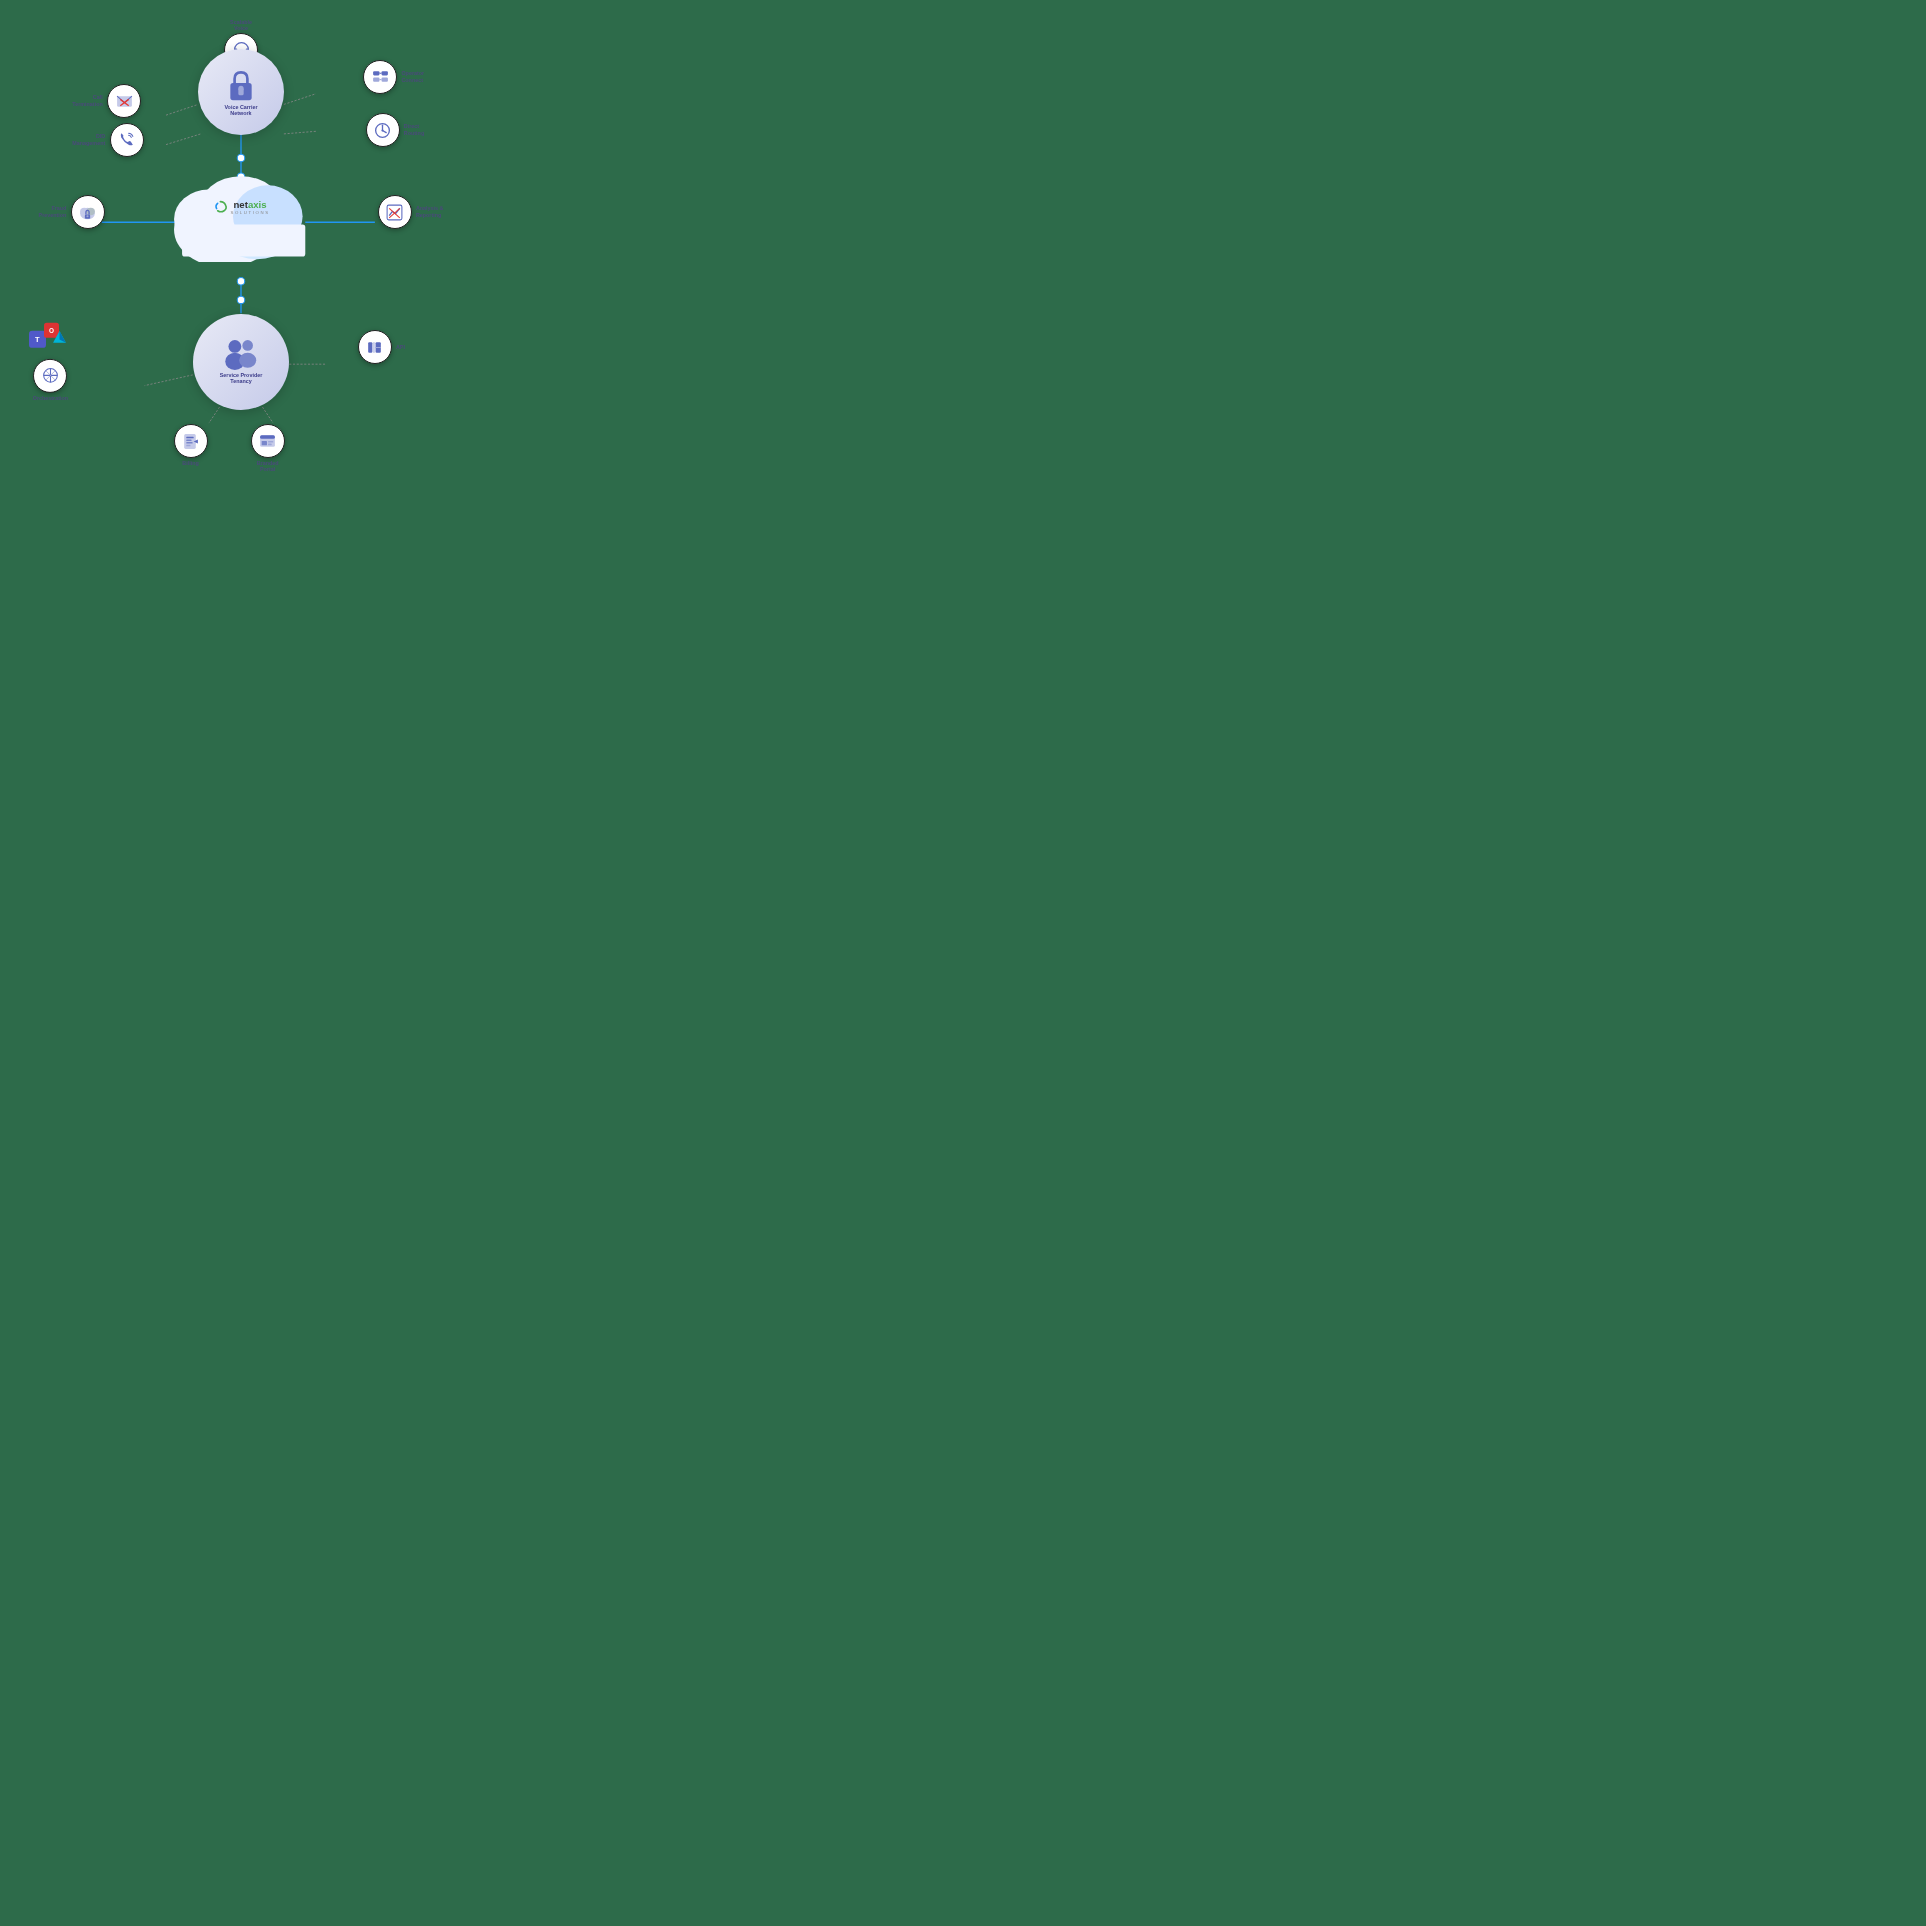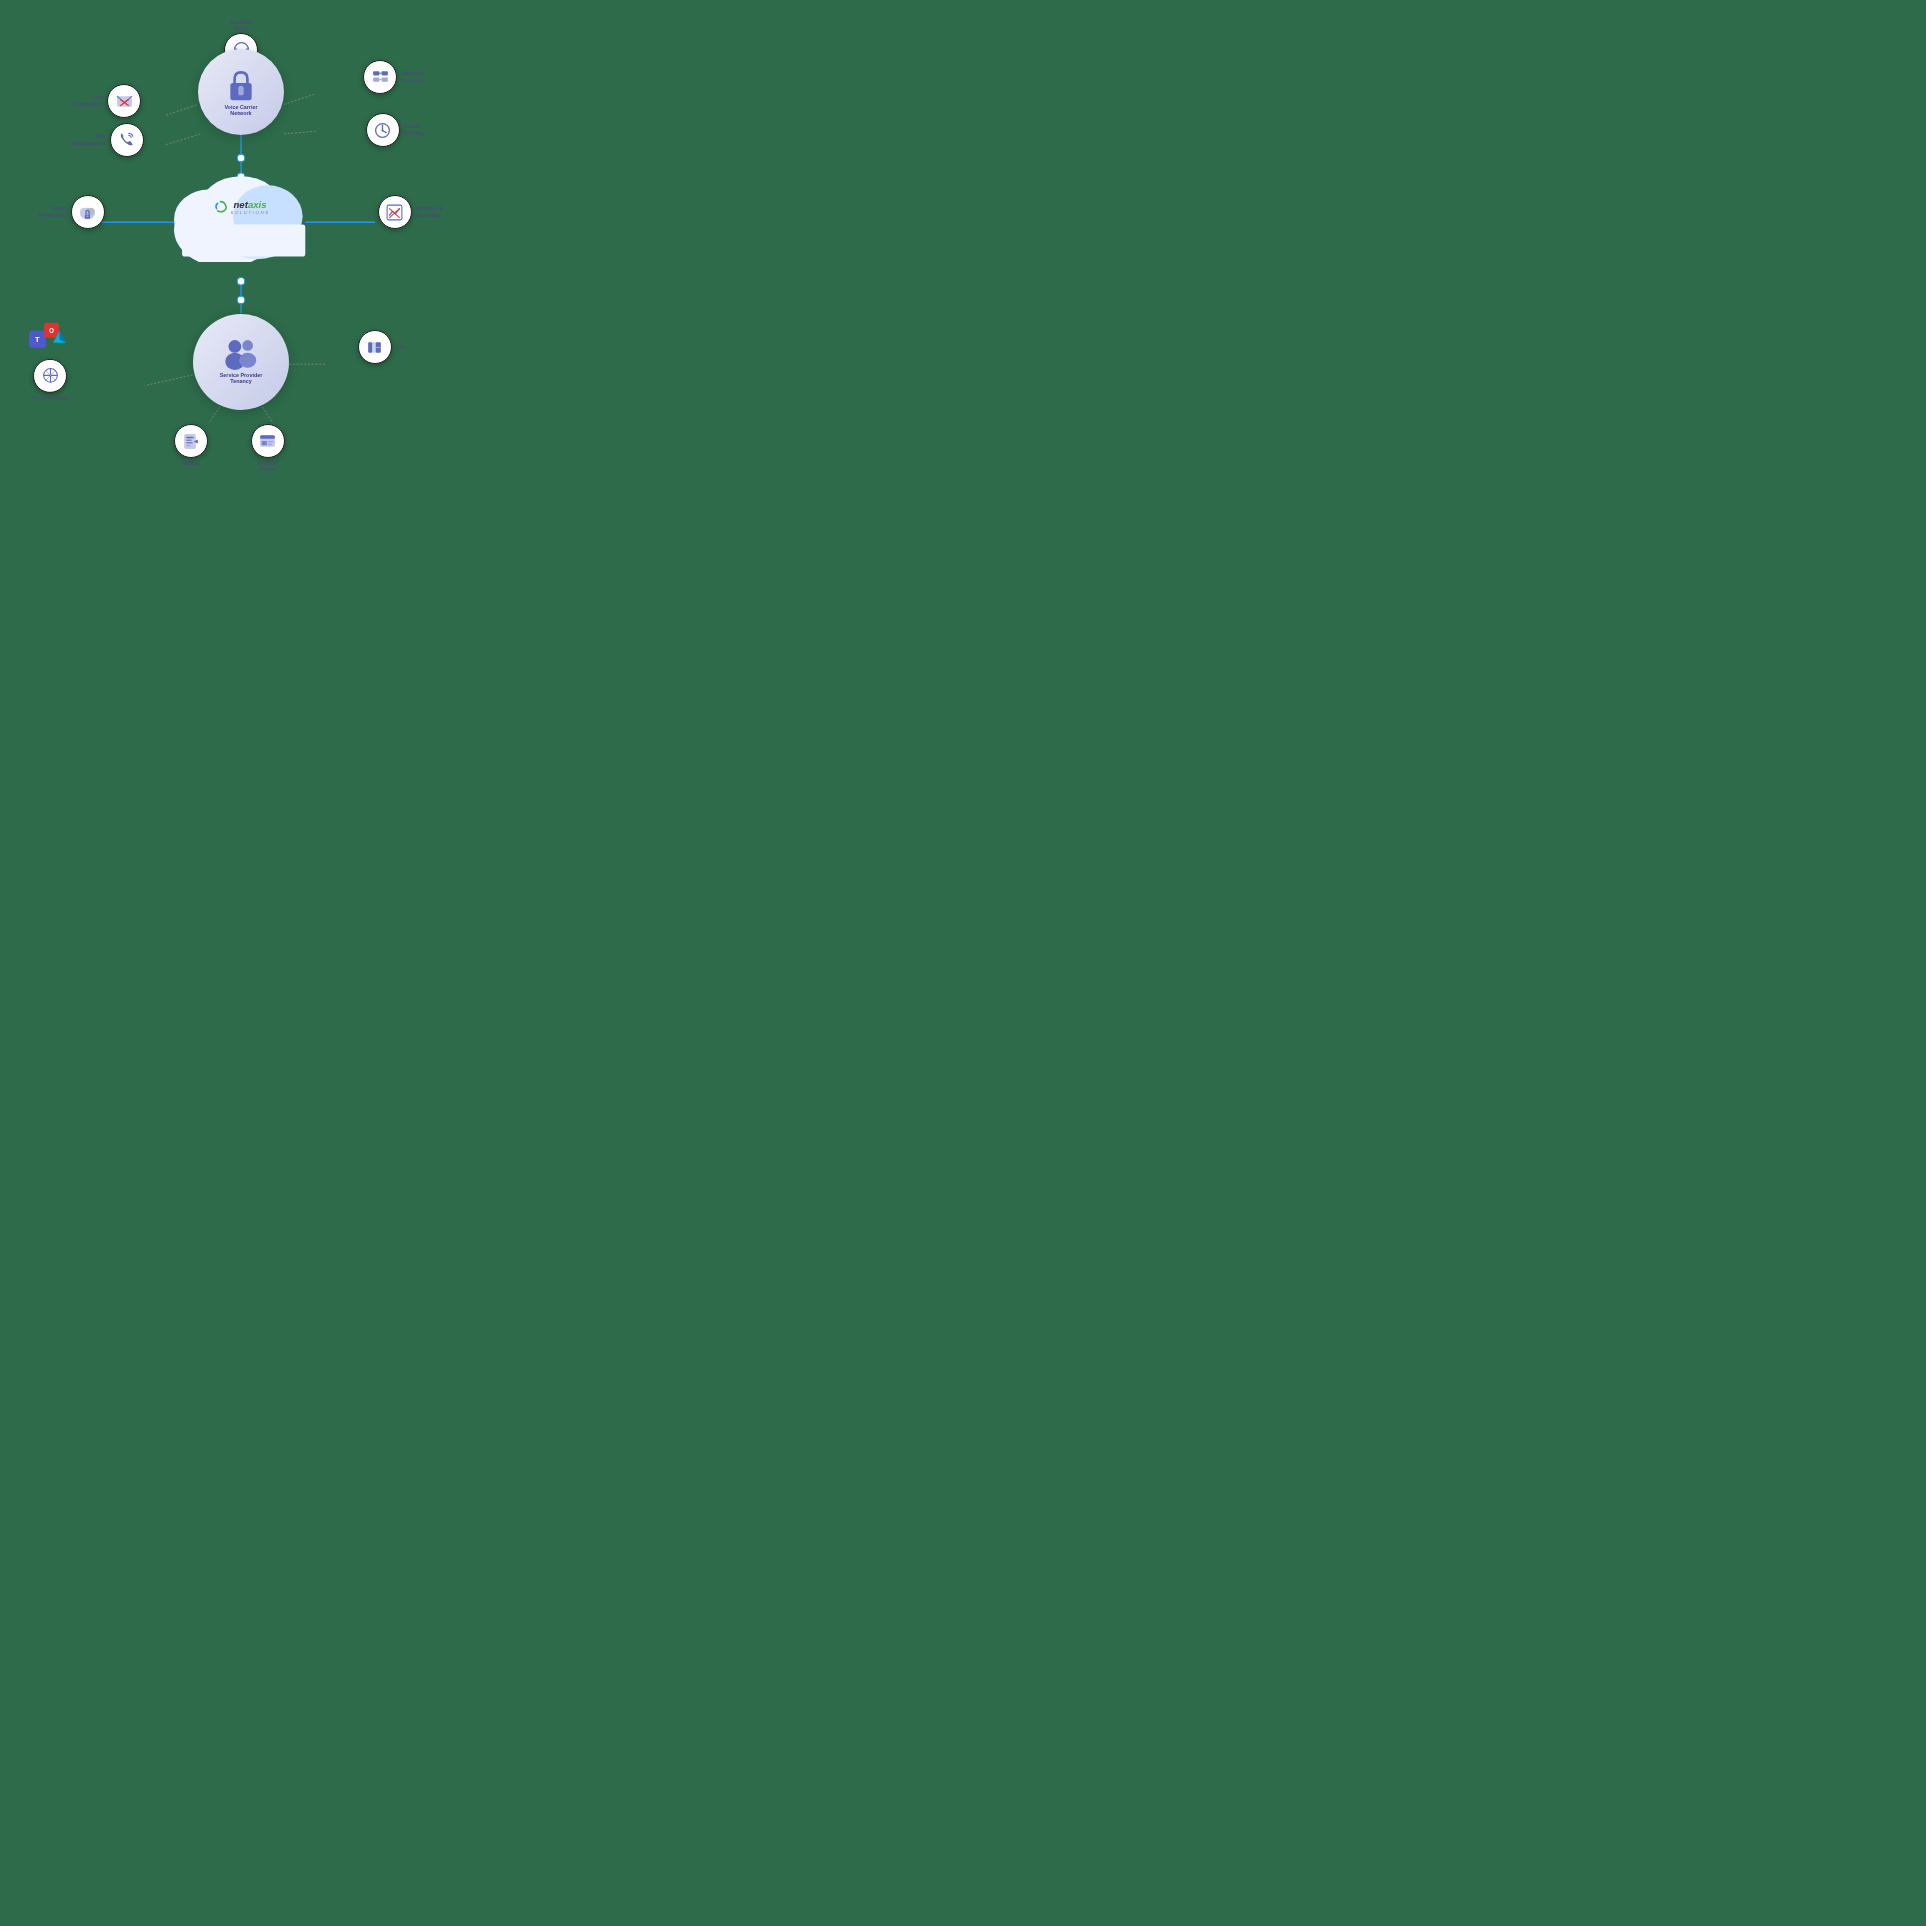--- a/index.html
+++ b/index.html
@@ -68,21 +68,21 @@
 
       <ellipse cx="110" cy="130" rx="95" ry="70" fill="#f0f4ff"></ellipse>
       <ellipse cx="170" cy="120" rx="80" ry="65" fill="#d0e8ff"></ellipse>
       <ellipse cx="80" cy="110" rx="65" ry="55" fill="#f0f4ff"></ellipse>
       <ellipse cx="140" cy="95" rx="80" ry="65" fill="#f0f4ff"></ellipse>
       <ellipse cx="190" cy="105" rx="65" ry="58" fill="#c8e0ff"></ellipse>
       <rect x="30" y="120" width="230" height="60" rx="5" fill="#f0f4ff"></rect>
     </svg>
   </div>
 
-  <div style="position:absolute; left:50%; top:43%; transform:translate(-50%,-50%); z-index:20; text-align:center;font-style:italic;">
+  <div style="position:absolute; left:50%; top:43%; transform:translate(-50%,-50%); z-index:20; text-align:center;">
     <div style="display:flex; align-items:center; justify-content:center; gap:2.1px;">
 
       <svg width="16" height="16" viewBox="0 0 30 30">
         <path d="M15 5 Q22 5 25 12 Q28 18 22 22 Q16 26 10 22" stroke="#4caf50" stroke-width="3" fill="none" stroke-linecap="round"></path>
         <path d="M8 18 Q5 12 10 8" stroke="#2196f3" stroke-width="3" fill="none" stroke-linecap="round"></path>
       </svg>
       <div>
         <div style="font-size:9.6px; font-weight:800; line-height:1;">
           <span style="color:#333;">net</span><span style="color:#4caf50;">axis</span>
         </div>

